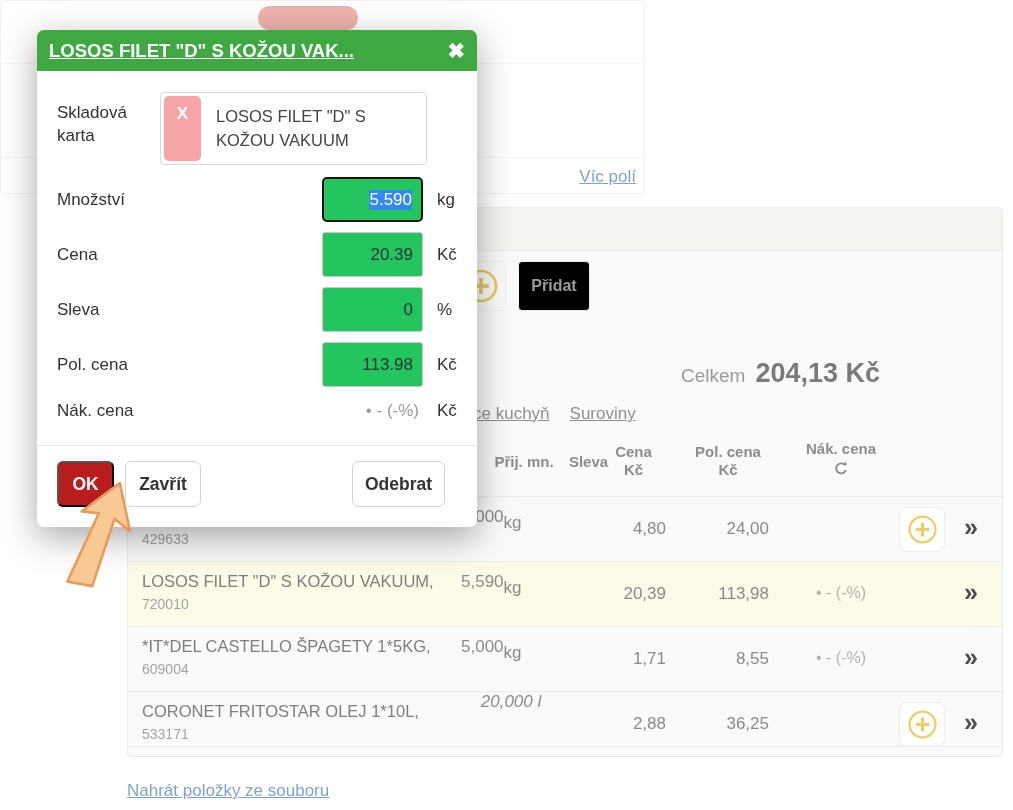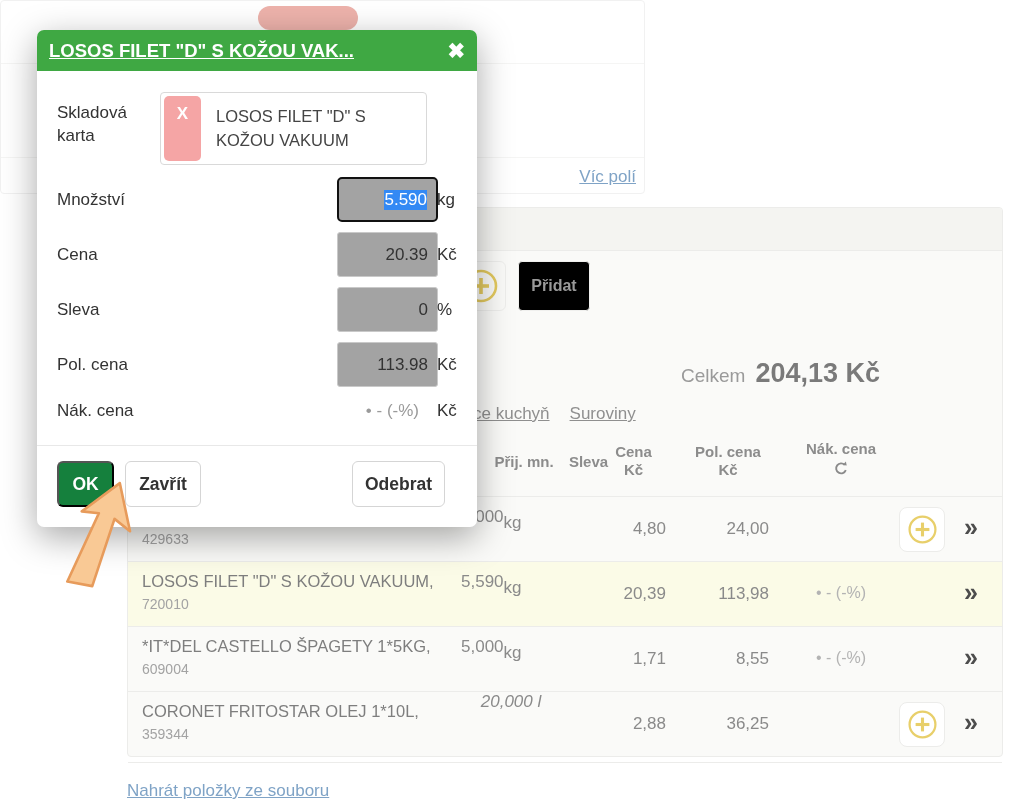--- a/index.html
+++ b/index.html
@@ -74,32 +74,32 @@
   .fld-unit  { position:absolute; left:400px; color:#333; font-size:17px; }
 
   .sk-field { position:absolute; left:123px; top:62px; width:267px; height:73px;
               border:1px solid #d9d9d9; border-radius:4px; display:flex; align-items:stretch; }
   .sk-remove { margin:3px; width:37px; background:#f5a5a5; border-radius:5px; color:#fff;
                font-weight:bold; font-size:17px; display:flex; justify-content:center;
                padding-top:8px; cursor:pointer; }
   .sk-value { flex:1; display:flex; align-items:center; padding-left:12px; padding-right:6px;
               color:#444; font-size:16.5px; line-height:1.45; }
 
-  .inp { position:absolute; left:300px; width:101px; height:45px; border:1px solid #c9c9c9;
-         border-radius:3px; background:#a3a3a3; display:flex; align-items:center;
+  .inp { position:absolute; left:285px; width:101px; height:45px; border:1px solid #c9c9c9;
+         border-radius:3px; background:#22c55e; display:flex; align-items:center;
          justify-content:flex-end; padding-right:9px; font-size:17px; color:#333; cursor:text; }
   .inp.focused { border:2px solid #111; border-radius:5px; }
   .sel { background:#3389f4; color:#fff; }
   .nak-value { position:absolute; left:285px; width:101px; text-align:right; padding-right:4px;
                color:#9a9a9a; font-size:17px; }
 
   .modal-divider { position:absolute; left:0px; top:415px; width:100%; border-top:1px solid #e8e8e8; }
   .btn { position:absolute; top:431px; height:46px; border-radius:6px; font-weight:bold;
          font-size:17.5px; display:flex; align-items:center; justify-content:center; cursor:pointer; }
-  .btn-ok { left:20px; width:57px; background:#15803d; color:#fff; }
+  .btn-ok { left:20px; width:57px; background:#b91c1c; color:#fff; }
   .btn-plain { background:#fff; border:1px solid #d5d5d5; color:#333; }
   .btn-close { left:88px; width:76px; }
   .btn-remove { right:32px; width:93px; }
 
   .cursor-arrow { left:70px; top:474px; width:100px; height:125px; z-index:20;
                   transform:rotate(20deg); transform-origin:30px 5px; }
 </style>
 </head>
 <body>
 
@@ -200,24 +200,24 @@
       <div class="qty1">5,000</div>
       <div class="qty2">kg</div>
     </div>
     <div class="cell-sleva"></div>
     <div class="cell-cena">1,71</div>
     <div class="cell-pol">8,55</div>
     <div class="cell-nak">• - (-%)</div>
     <div class="cell-chev">»</div>
   </div>
 
-  <div class="trow" style="top:483px; height:72px; border-bottom:1px solid #ececea;">
+  <div class="trow" style="top:483px; height:56px; border-bottom:1px solid #ececea;">
     <div class="cell-name">
       <div class="name-line">CORONET FRITOSTAR OLEJ 1*10L,</div>
-      <div class="code-line">359344</div>
+      <div class="code-line">533171</div>
     </div>
     <div class="cell-qty center">
       <div class="qty1">20,000 l</div>
     </div>
     <div class="cell-sleva"></div>
     <div class="cell-cena">2,88</div>
     <div class="cell-pol">36,25</div>
     <div class="cell-nak"></div>
     <div class="row-plus">
       <svg width="31" height="31" viewBox="0 0 36 36">

